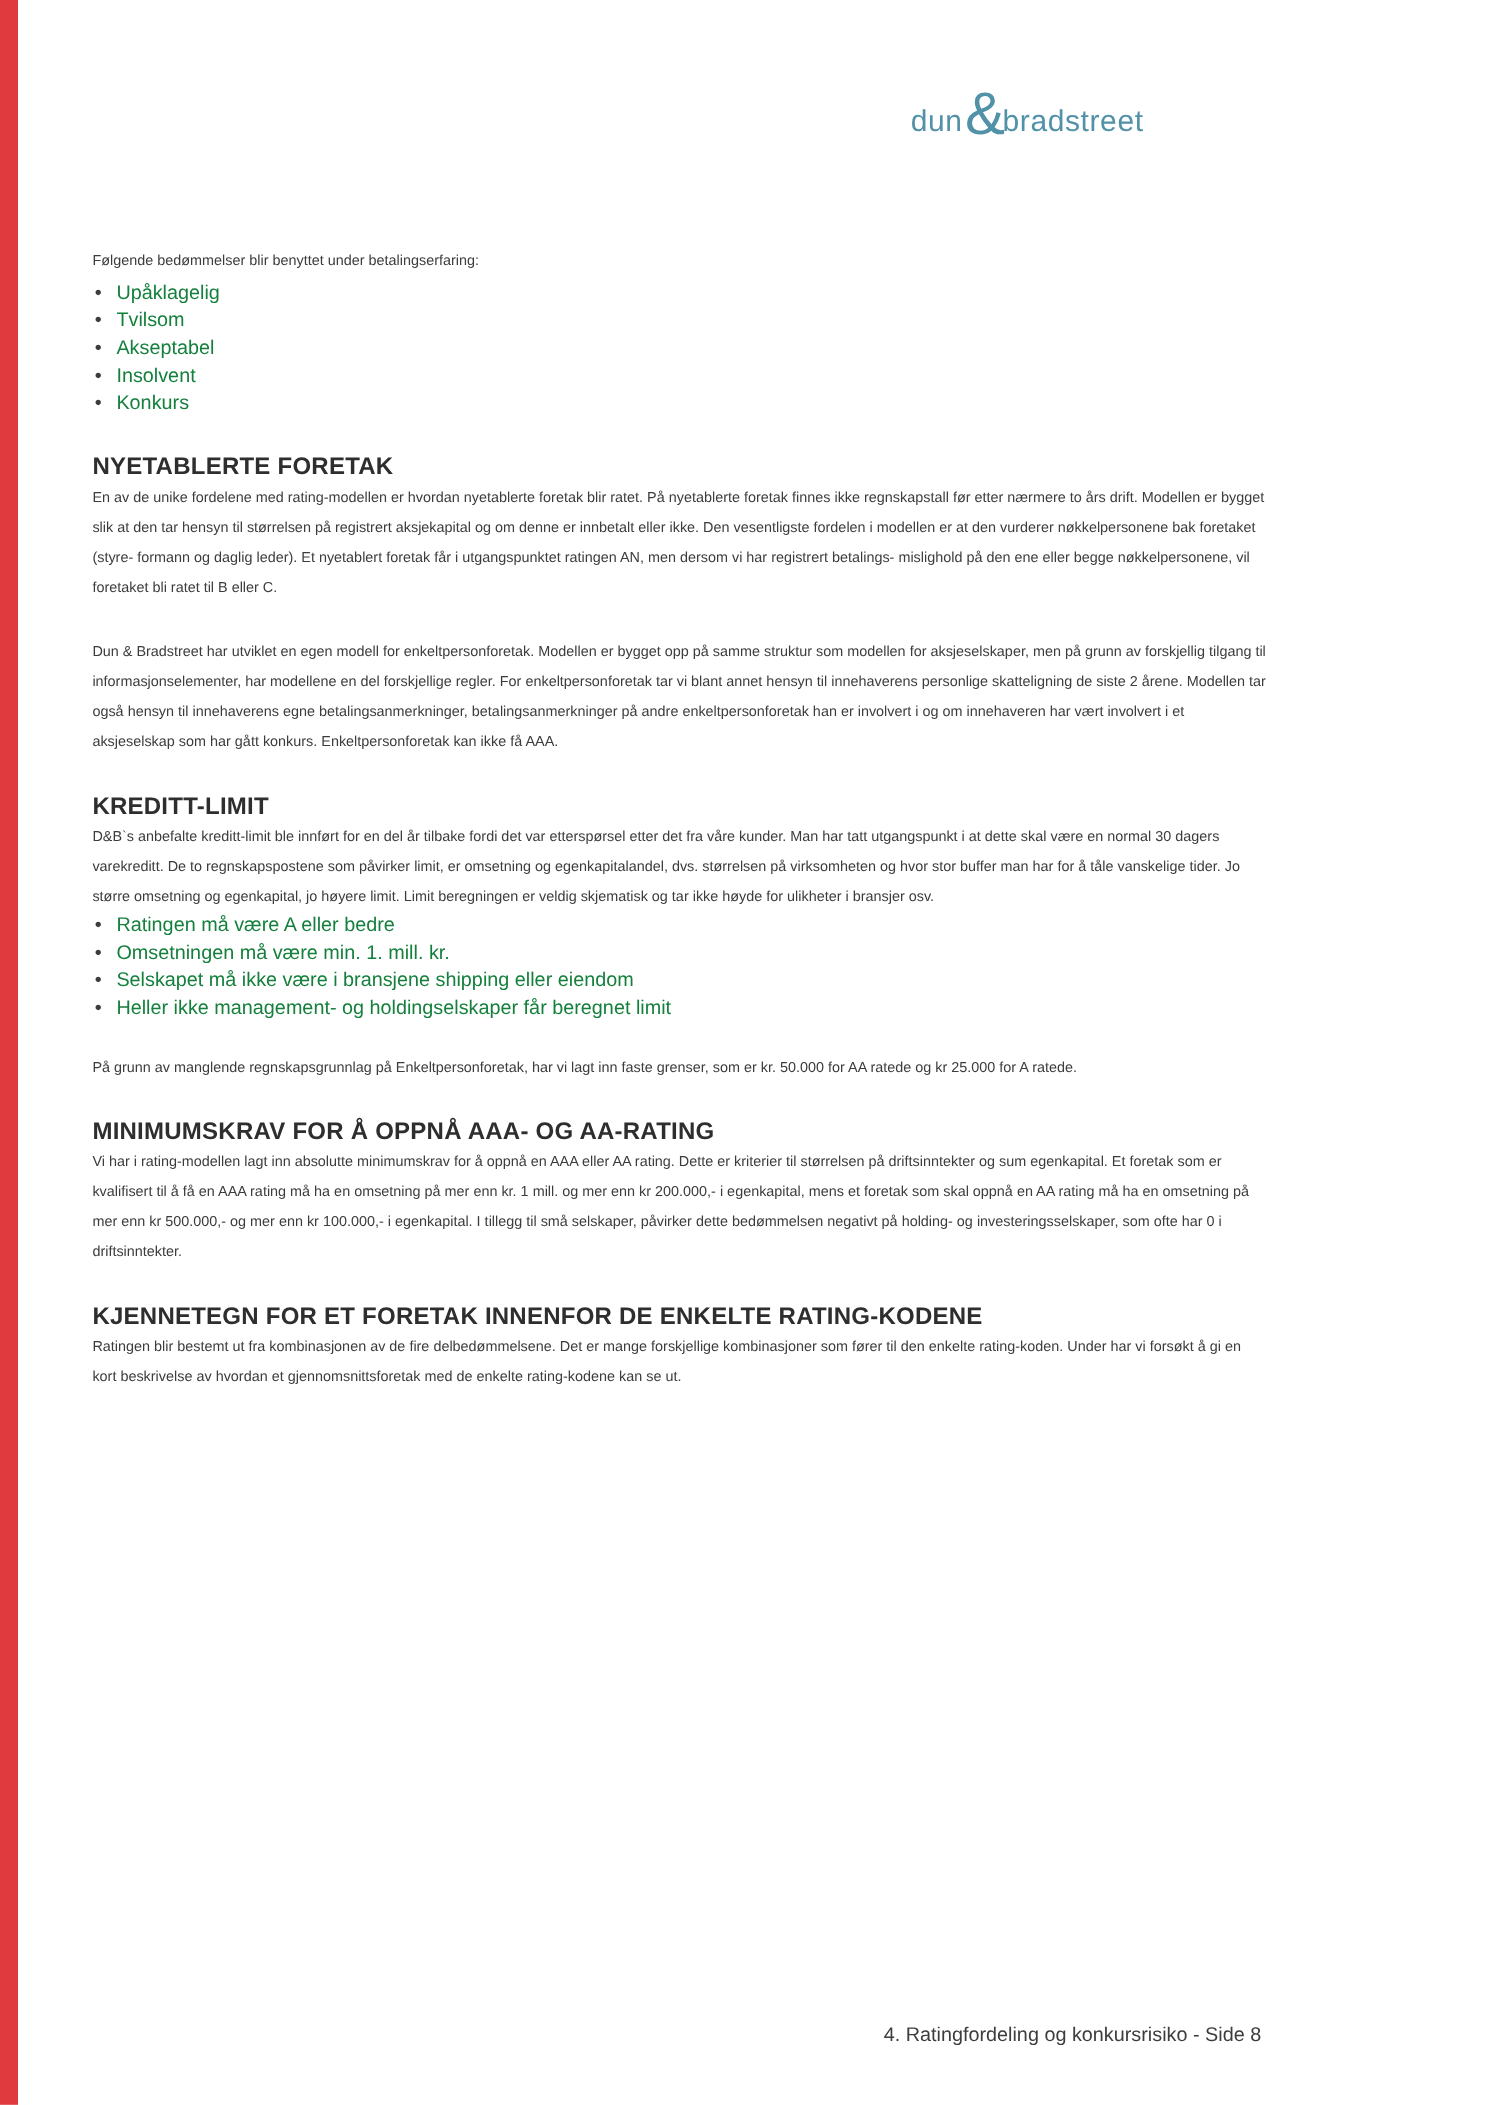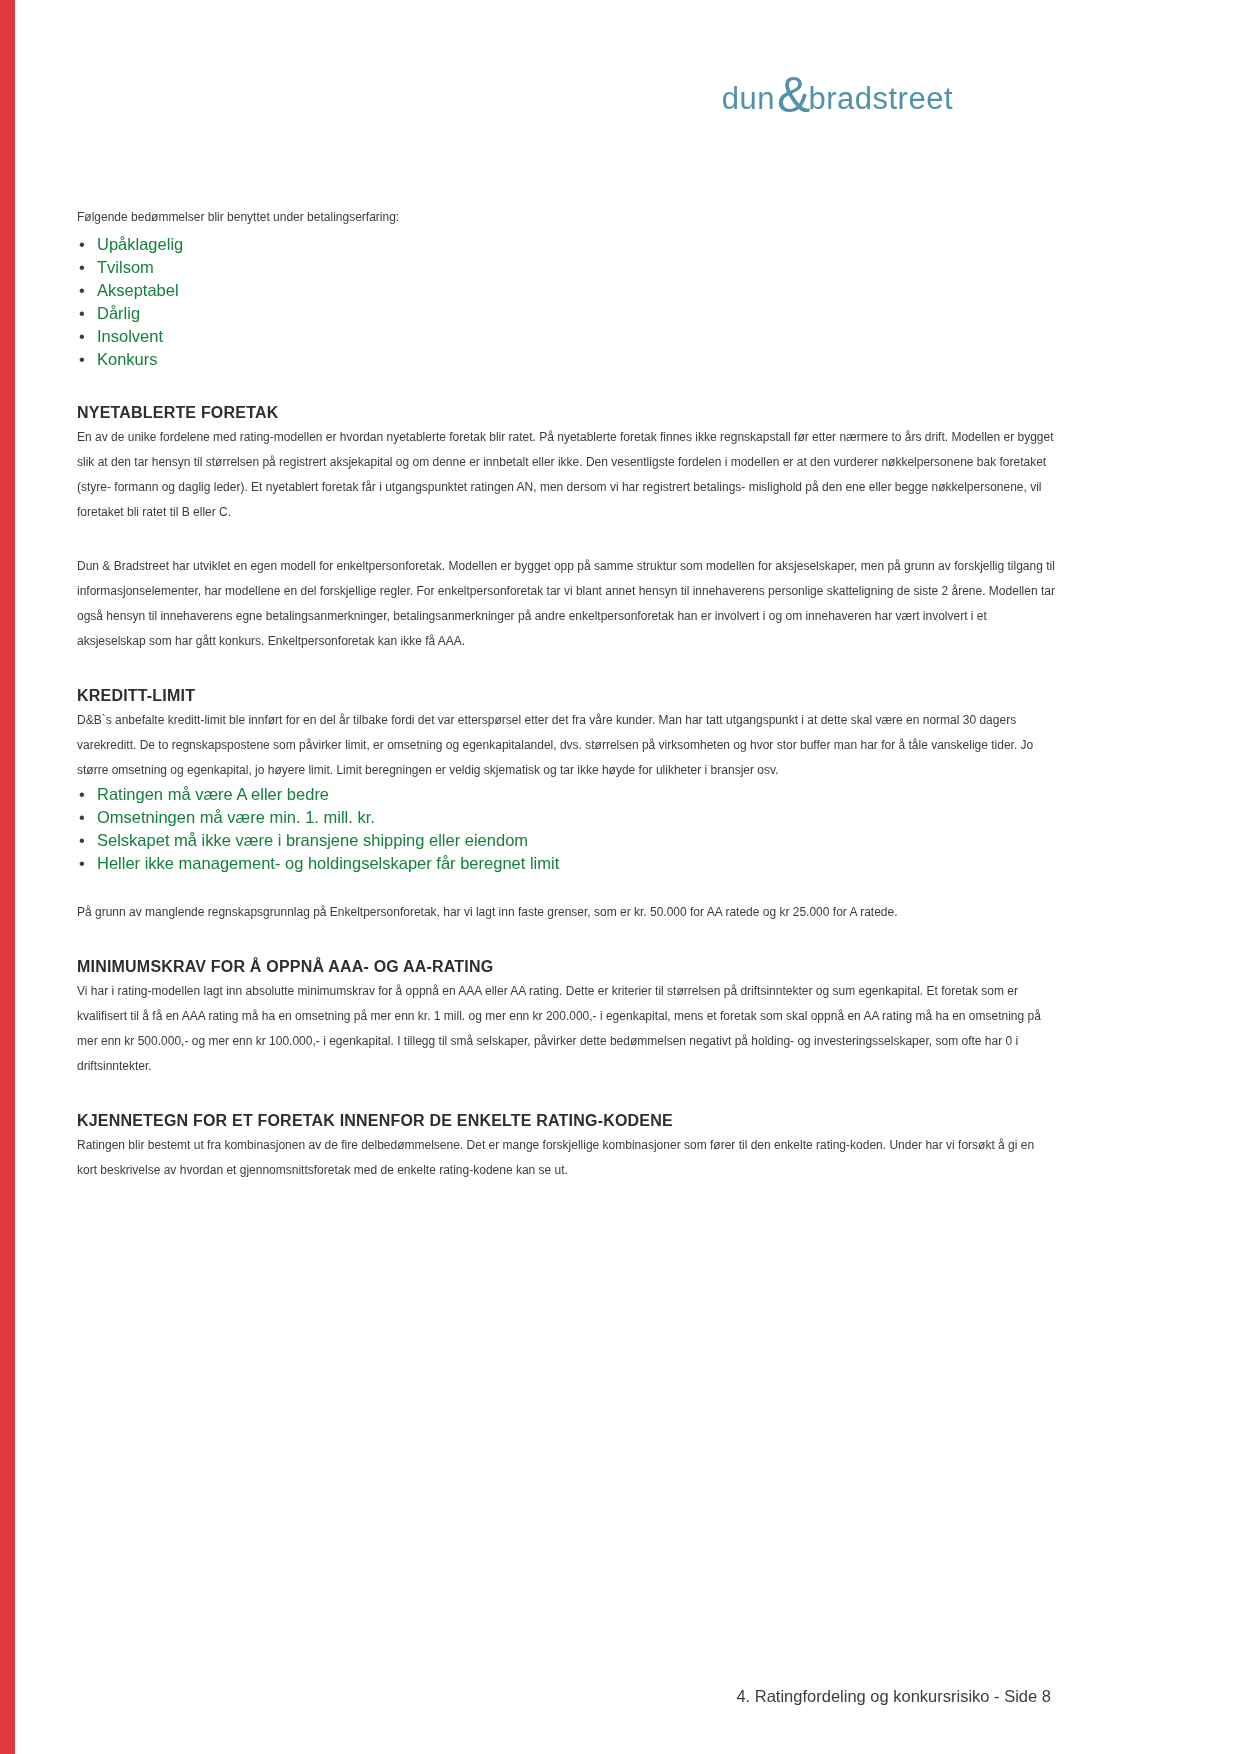--- a/index.html
+++ b/index.html
@@ -28,21 +28,21 @@
     position: absolute;
     top: 66px;
     right: 288px;
     display: flex;
     align-items: flex-end;
     color: #5292a8;
     line-height: 1;
     white-space: nowrap;
   }
   .logo .word {
-    font-size: 31px;
+    font-size: 25px;
     font-weight: 400;
     letter-spacing: 0.5px;
     padding-bottom: 2px;
   }
   .logo .amp {
     font-size: 50px;
     font-weight: 300;
     margin: 0 -2px 0 2px;
     position: relative;
     top: 4px;
@@ -56,21 +56,21 @@
   p, h2, ul {
     margin: 0;
     padding: 0;
   }
   .body-text {
     font-size: 12px;
     line-height: 25px;
     color: #3c3c3c;
   }
   h2.section-heading {
-    font-size: 16px;
+    font-size: 20px;
     line-height: 25px;
     font-weight: 700;
     color: #2e2e2e;
     letter-spacing: 0.2px;
   }
   .section {
     margin-top: 29px;
   }
   .bullet-list {
     list-style: none;
@@ -114,21 +114,20 @@
   <span class="word">bradstreet</span>
 </div>
 
 <div class="content">
 
   <p class="body-text intro-lead">Følgende bedømmelser blir benyttet under betalingserfaring:</p>
   <ul class="bullet-list">
     <li>Upåklagelig</li>
     <li>Tvilsom</li>
     <li>Akseptabel</li>
-    <li>Dårlig</li>
     <li>Insolvent</li>
     <li>Konkurs</li>
   </ul>
 
   <div class="section">
     <h2 class="section-heading">NYETABLERTE FORETAK</h2>
     <p class="body-text">En av de unike fordelene med rating-modellen er hvordan nyetablerte foretak blir ratet. På nyetablerte foretak finnes ikke regnskapstall før etter nærmere to års drift. Modellen er bygget slik at den tar hensyn til størrelsen på registrert aksjekapital og om denne er innbetalt eller ikke. Den vesentligste fordelen i modellen er at den vurderer nøkkelpersonene bak foretaket (styre- formann og daglig leder). Et nyetablert foretak får i utgangspunktet ratingen AN, men dersom vi har registrert betalings- mislighold på den ene eller begge nøkkelpersonene, vil foretaket bli ratet til B eller C.</p>
   </div>
 
   <div class="section">

